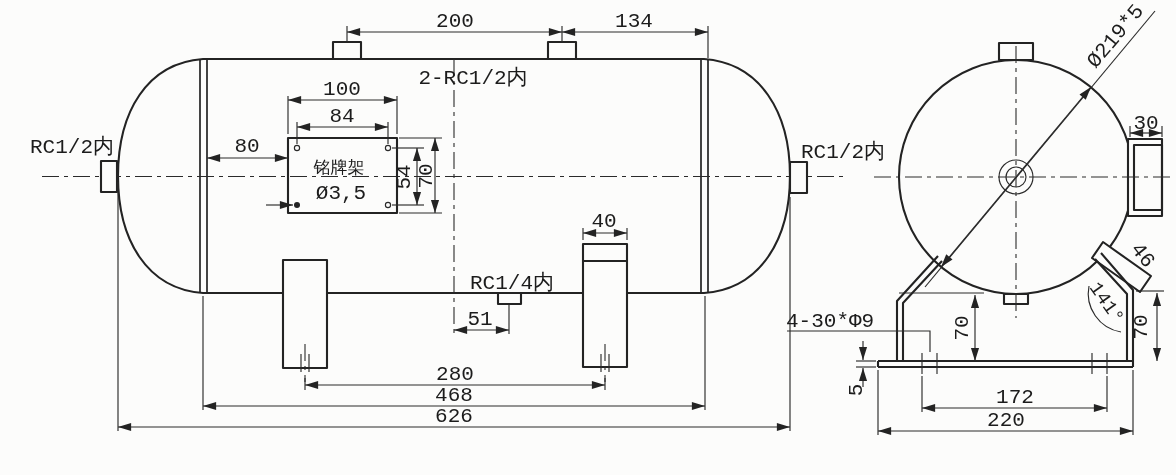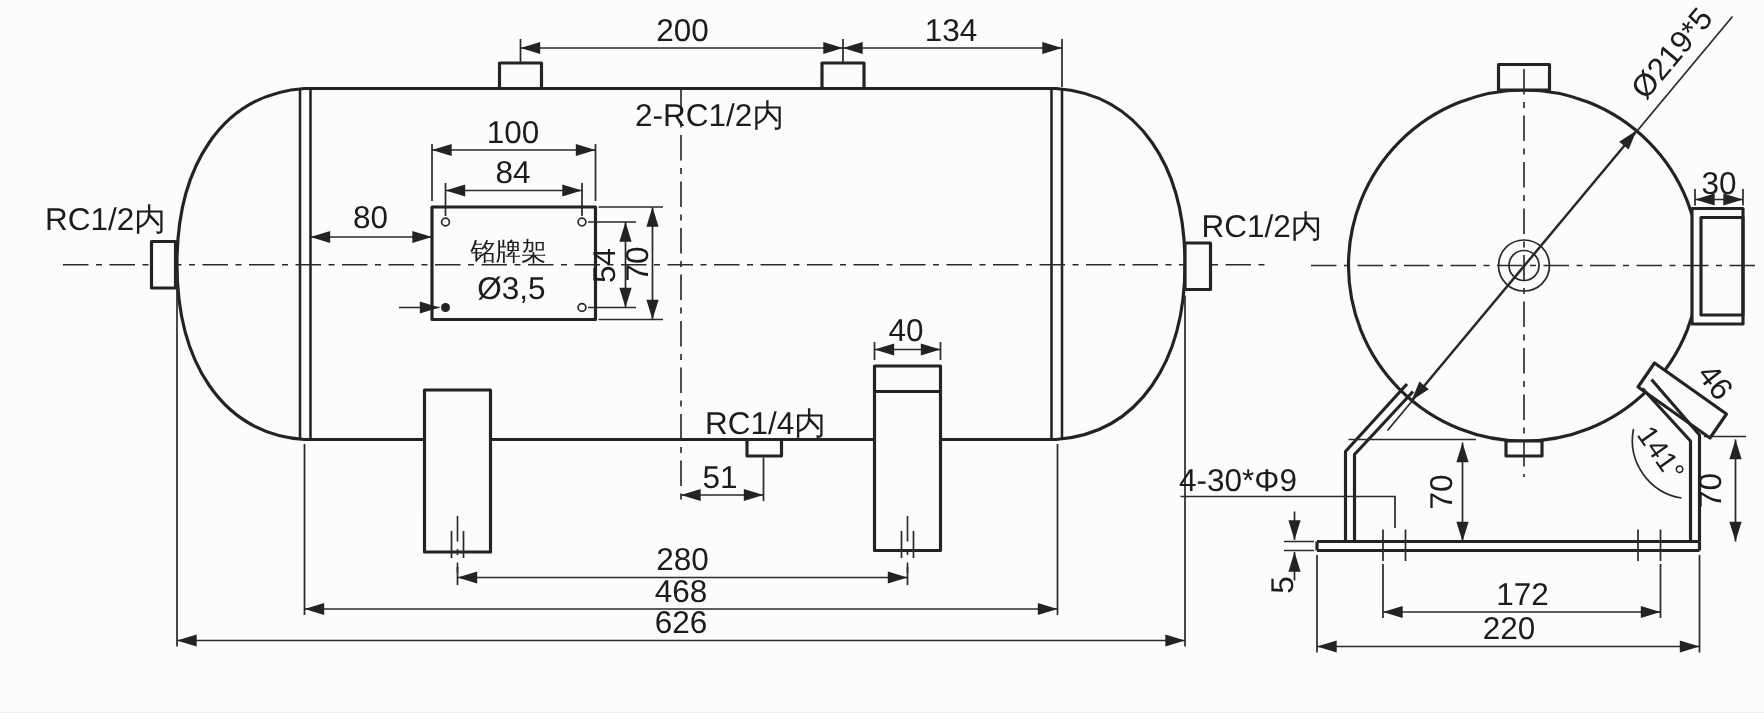--- a/index.html
+++ b/index.html
@@ -1,17 +1,17 @@
 <!DOCTYPE html>
 <html><head>
 <meta charset="utf-8">
 <style>
   html,body{margin:0;padding:0;background:#e8e8e8;}
   .page{width:1176px;height:475px;background:#fcfcfb;position:relative;overflow:hidden;
-        font-family:Liberation Sans, sans-serif;}
+        font-family:Liberation Mono, monospace;}
   svg{display:block;}
   .ol   {fill:none;stroke:#232323;stroke-width:2.1;stroke-linejoin:round;}
   .olw  {fill:#fcfcfb;stroke:#232323;stroke-width:2.1;stroke-linejoin:round;}
   .thin {fill:none;stroke:#2a2a2a;stroke-width:1.15;}
   .seam {fill:none;stroke:#232323;stroke-width:1.7;}
   .cl   {fill:none;stroke:#2a2a2a;stroke-width:1.1;stroke-dasharray:17 5 4 5;}
   .dimt {font-size:21px;fill:#1c1c1c;}
   .lblt {font-size:21px;fill:#1c1c1c;}
   .npt  {font-size:17px;fill:#1c1c1c;}
   .mid  {text-anchor:middle;}

